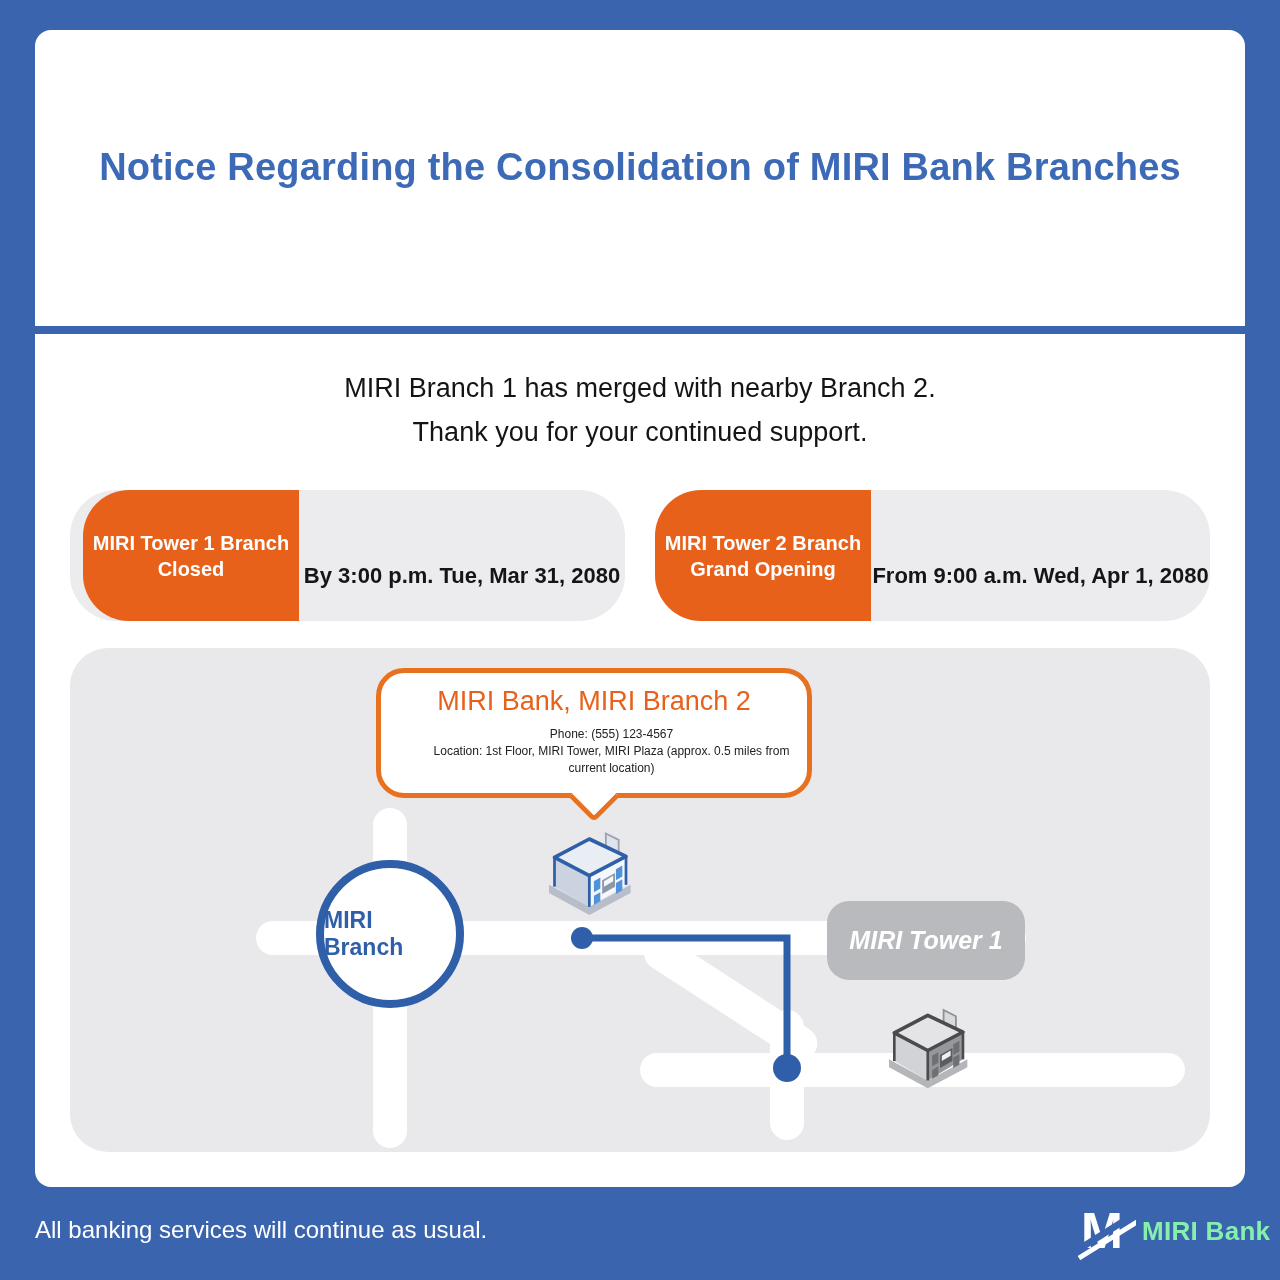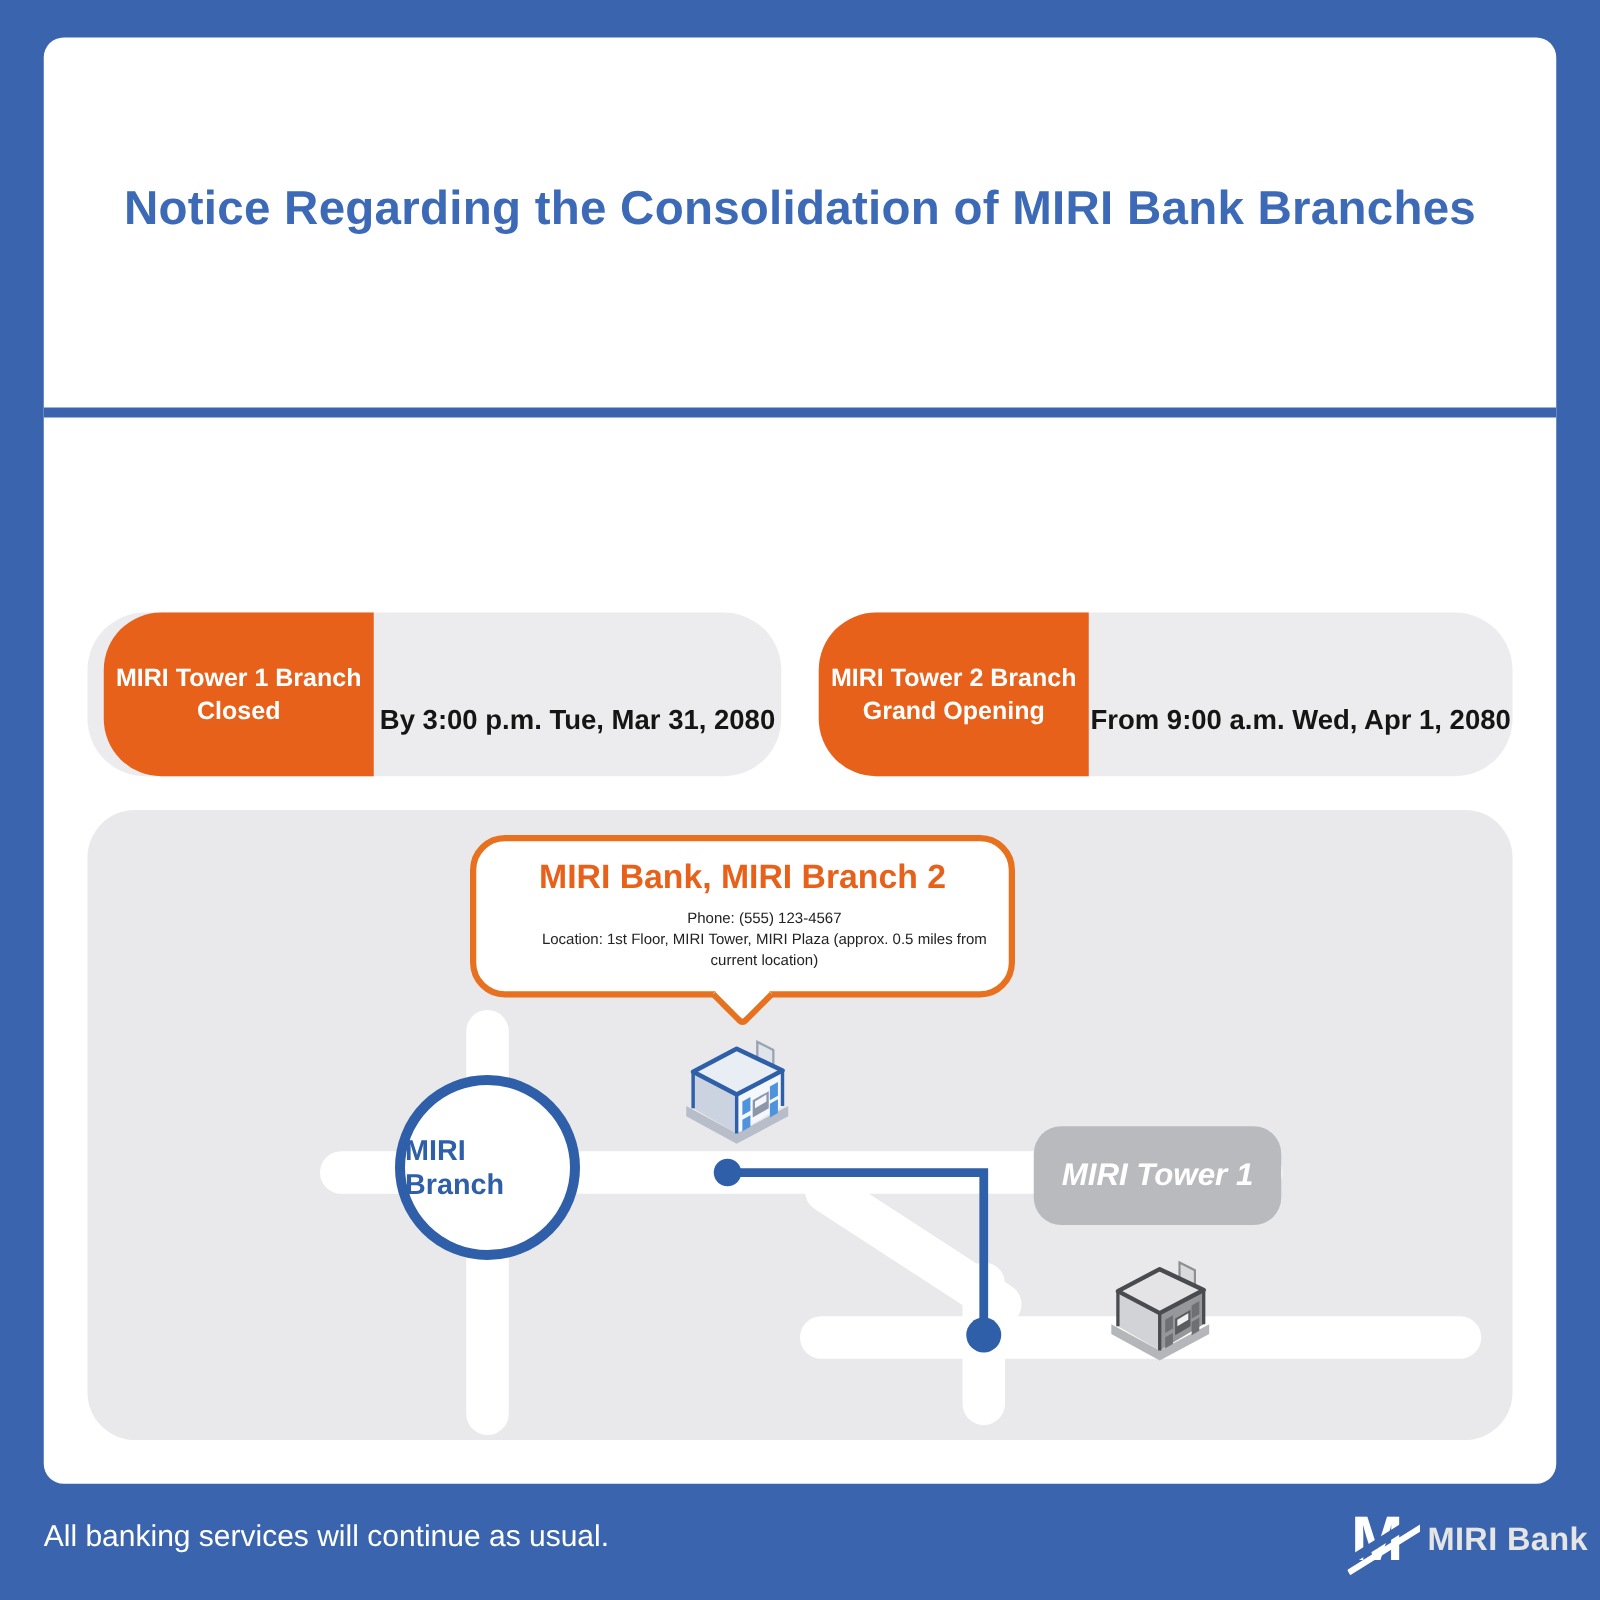--- a/index.html
+++ b/index.html
@@ -76,52 +76,56 @@
     position:absolute;left:306px;top:20px;width:436px;height:130px;
     background:#ffffff;border:5px solid var(--callout-orange);border-radius:28px;
     text-align:center;padding-top:13px;
   }
   .callout-tail{
     position:absolute;bottom:-22px;left:50%;margin-left:-18px;width:36px;height:36px;
     background:#ffffff;transform:rotate(45deg);
     border-right:5px solid var(--callout-orange);border-bottom:5px solid var(--callout-orange);
     border-bottom-right-radius:6px;
   }
-  .callout-title{font-size:27px;font-weight:bold;color:var(--accent-orange);}
+  .callout-title{font-size:27px;font-weight:normal;color:var(--accent-orange);}
   .callout-detail{margin-top:9px;font-size:12px;color:#222;line-height:17px;padding-left:35px;}
   .tower-bubble{
     position:absolute;left:757px;top:253px;width:198px;height:79px;border-radius:22px;
     background:var(--tower-gray);display:flex;align-items:center;justify-content:center;
     color:#fff;font-weight:bold;font-size:25px;font-style:italic;
   }
   .tower-tail{
     position:absolute;bottom:-12px;left:88px;width:28px;height:28px;border-radius:5px;
     background:var(--tower-gray);transform:rotate(45deg);z-index:-1;
   }
   .bldg{position:absolute;}
   .bldg-blue{left:470px;top:180px;width:95px;height:88px;}
   .bldg-gray{left:812px;top:355px;width:88px;height:88px;}
   
   .footer-note{
     position:absolute;left:35px;top:1216px;color:#fff;font-size:24px;
   }
   .brand{
     position:absolute;left:1078px;top:1202px;display:flex;align-items:center;gap:6px;
   }
-  .brand-name{color:#e5e5e5;font-weight:bold;font-size:26px;letter-spacing:.3px;}
+  .brand-name{color:#86efac;font-weight:bold;font-size:26px;letter-spacing:.3px;}
 </style>
 </head>
 <body>
 
 <div class="card">
 
   <h1 class="title">Notice Regarding the Consolidation of MIRI Bank Branches</h1>
 
   <div class="divider"></div>
 
+  <div class="intro">
+    <div>MIRI Branch 1 has merged with nearby Branch 2.</div>
+    <div>Thank you for your continued support.</div>
+  </div>
 
   <div class="pill pill-left">
     <div class="pill-cap">
       <span>MIRI Tower 1 Branch</span>
       <span>Closed</span>
     </div>
     <div class="pill-when">By 3:00 p.m. Tue, Mar 31, 2080</div>
   </div>
 
   <div class="pill pill-right">

